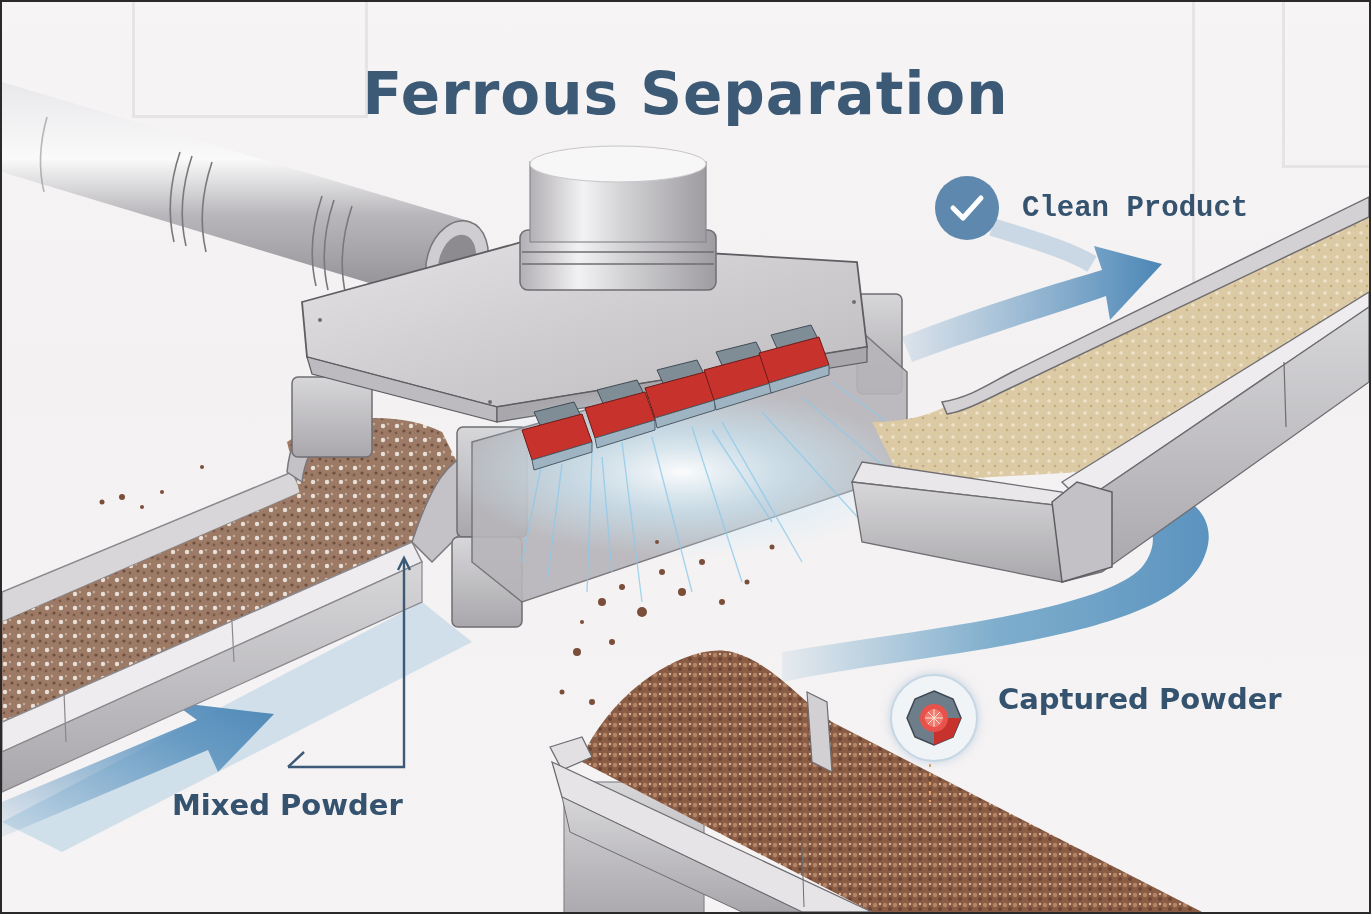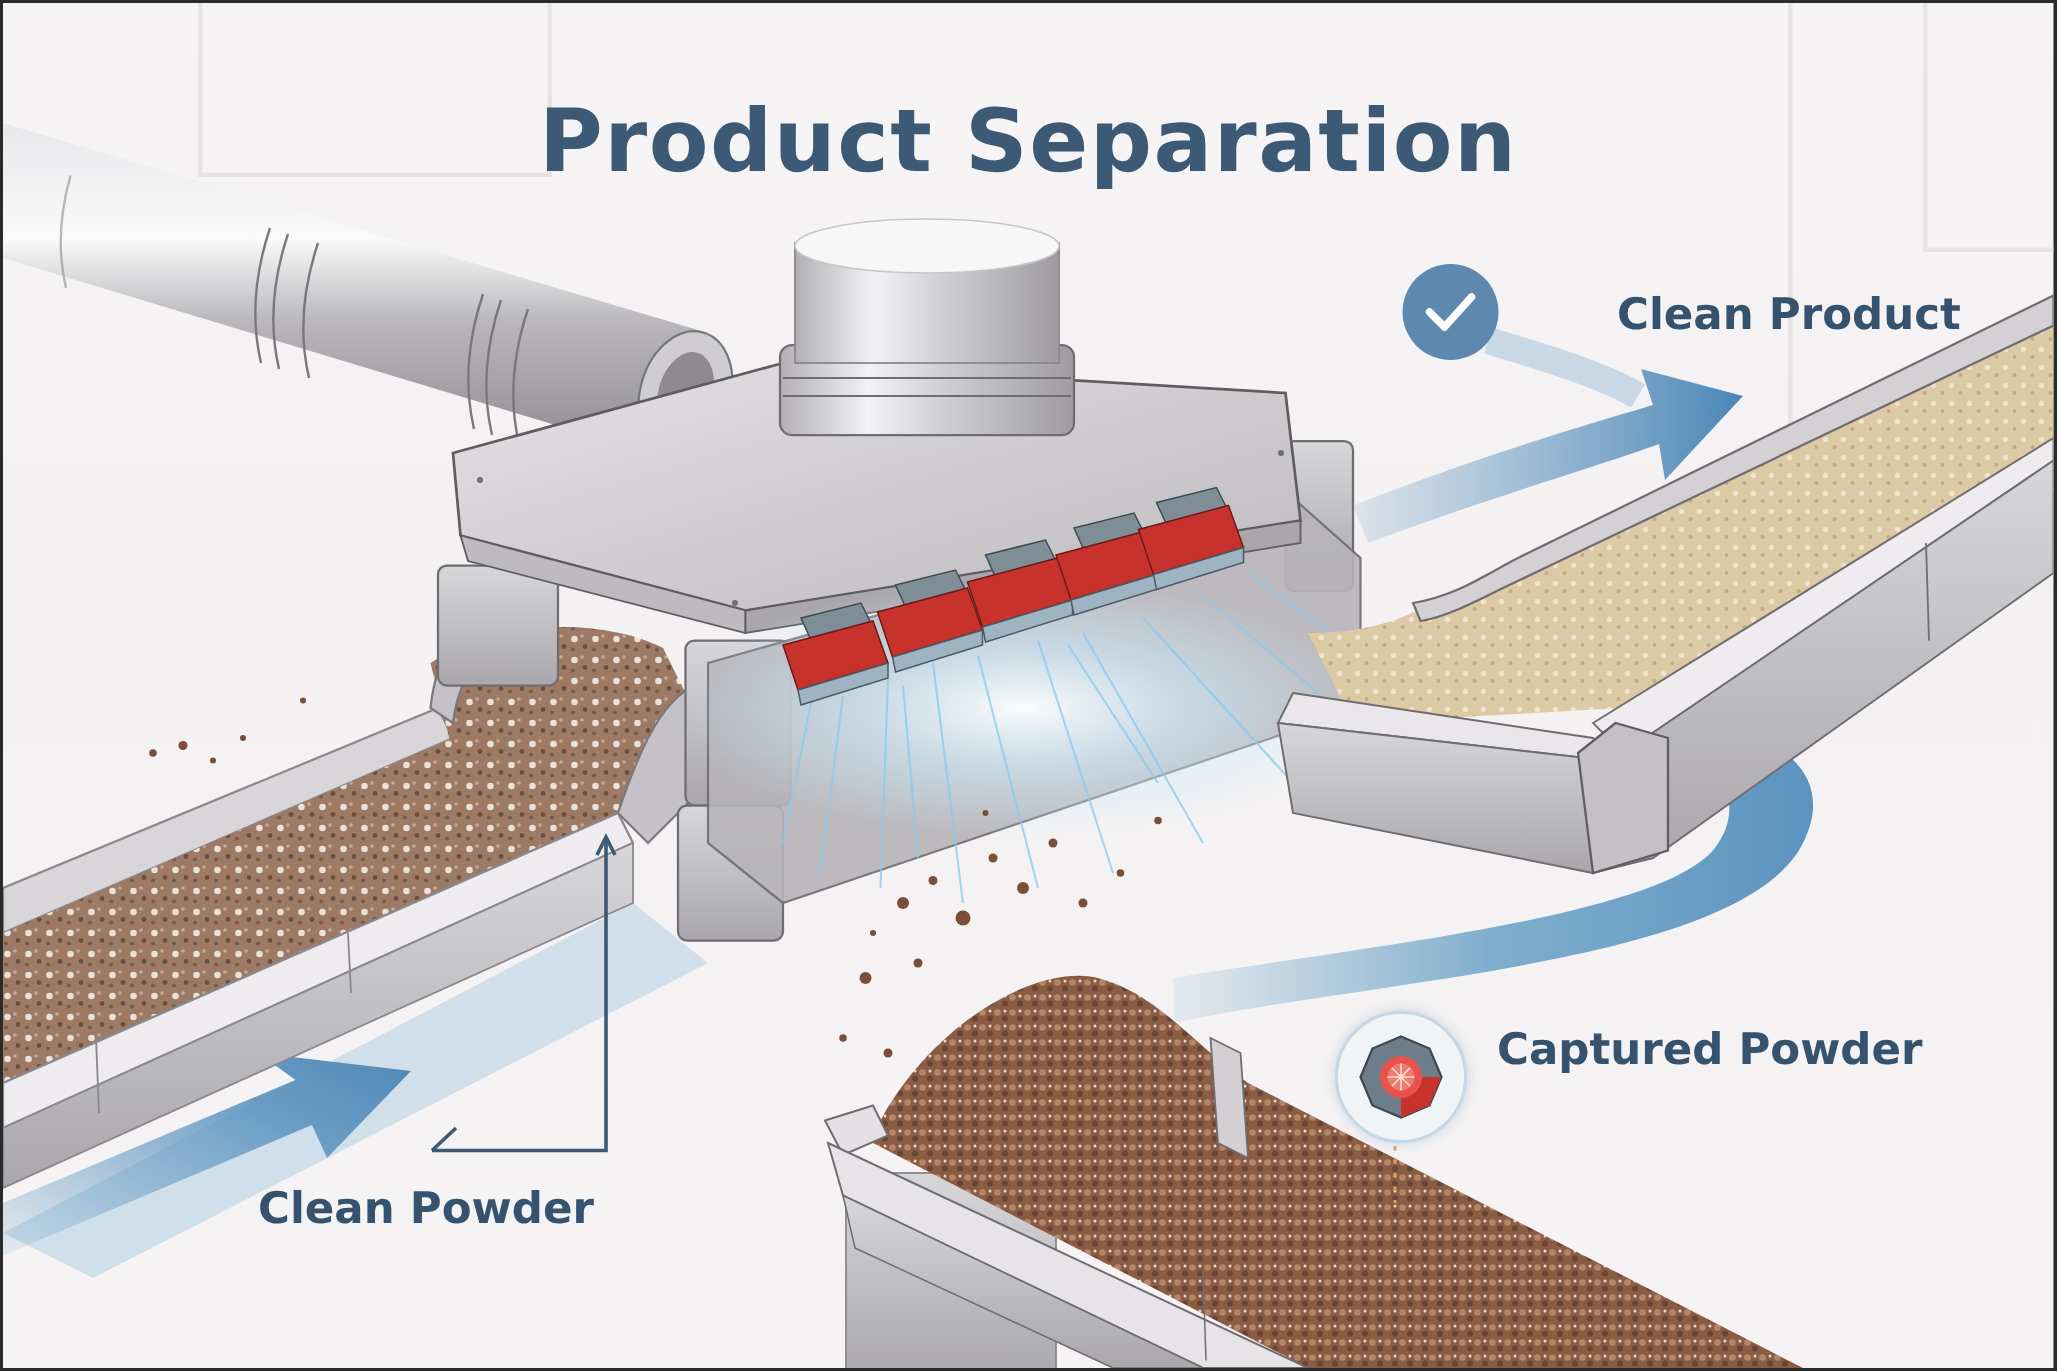--- a/index.html
+++ b/index.html
@@ -12,21 +12,21 @@
   .bg-window { position:absolute; border:3px solid rgba(220,216,218,0.6); }
   .scene { position:absolute; left:0; top:0; width:1367px; height:910px; }
   .title {
     position:absolute; left:0; width:1367px; top:58px; text-align:center;
     font-size:58px; font-weight:bold; color:#3c5a75; letter-spacing:1px;
   }
   .label {
     position:absolute; font-weight:bold; color:#35536e; font-size:29px; line-height:38px;
     white-space:nowrap;
   }
-  .label-clean { left:1076px; top:188px; }
+  .label-clean { left:1020px; top:188px;font-family:Liberation Mono, monospace; }
   .label-mixed { left:170px; top:784px; }
   .label-ferrous { left:996px; top:678px; }
   .check-badge {
     position:absolute; left:933px; top:174px; width:64px; height:64px; border-radius:50%;
     background:#5e88ad; display:flex; align-items:center; justify-content:center;
   }
   .magnet-badge {
     position:absolute; left:888px; top:672px; width:84px; height:84px; border-radius:50%;
     background:#f1f4f7; border:2px solid #c5d6e4; box-shadow:0 0 8px rgba(150,180,210,0.5);
     display:flex; align-items:center; justify-content:center;
@@ -265,30 +265,30 @@
       <path d="M402,558 L402,765 L286,765"></path>
       <path d="M302,750 L286,765"></path>
       <path d="M396,568 L402,556 L408,568"></path>
     </g>
 
     <g stroke="#e0a060" stroke-width="2" stroke-dasharray="3,6">
       <line x1="928" y1="762" x2="928" y2="800"></line>
     </g>
   </svg>
 
-  <div class="title">Product Separation</div>
+  <div class="title">Ferrous Separation</div>
 
   <div class="check-badge">
     <svg width="36" height="30" viewBox="0 0 36 30">
         <path d="M4,15 L14,25 L32,5" stroke="#ffffff" stroke-width="5" fill="none" stroke-linecap="round" stroke-linejoin="round"></path>
       </svg>
   </div>
   <div class="label label-clean">Clean Product</div>
 
-  <div class="label label-mixed">Clean Powder</div>
+  <div class="label label-mixed">Mixed Powder</div>
 
   <div class="magnet-badge">
     <svg width="62" height="62" viewBox="0 0 62 62">
       <polygon points="31,4 50,12 58,31 50,50 31,58 12,50 4,31 12,12" fill="#6e7d8a" stroke="#3d4852" stroke-width="1.5"></polygon>
       <path d="M31,58 L50,50 L58,31 L44,31 A13,13 0 0 1 31,44 Z" fill="#c8322c"></path>
       <circle cx="31" cy="31" r="14" fill="#e8524a"></circle>
       <circle cx="31" cy="31" r="9" fill="#f07a70"></circle>
       <g stroke="#ffe7d8" stroke-width="1">
           <line x1="31" y1="22" x2="31" y2="40"></line>
           <line x1="22" y1="31" x2="40" y2="31"></line>

